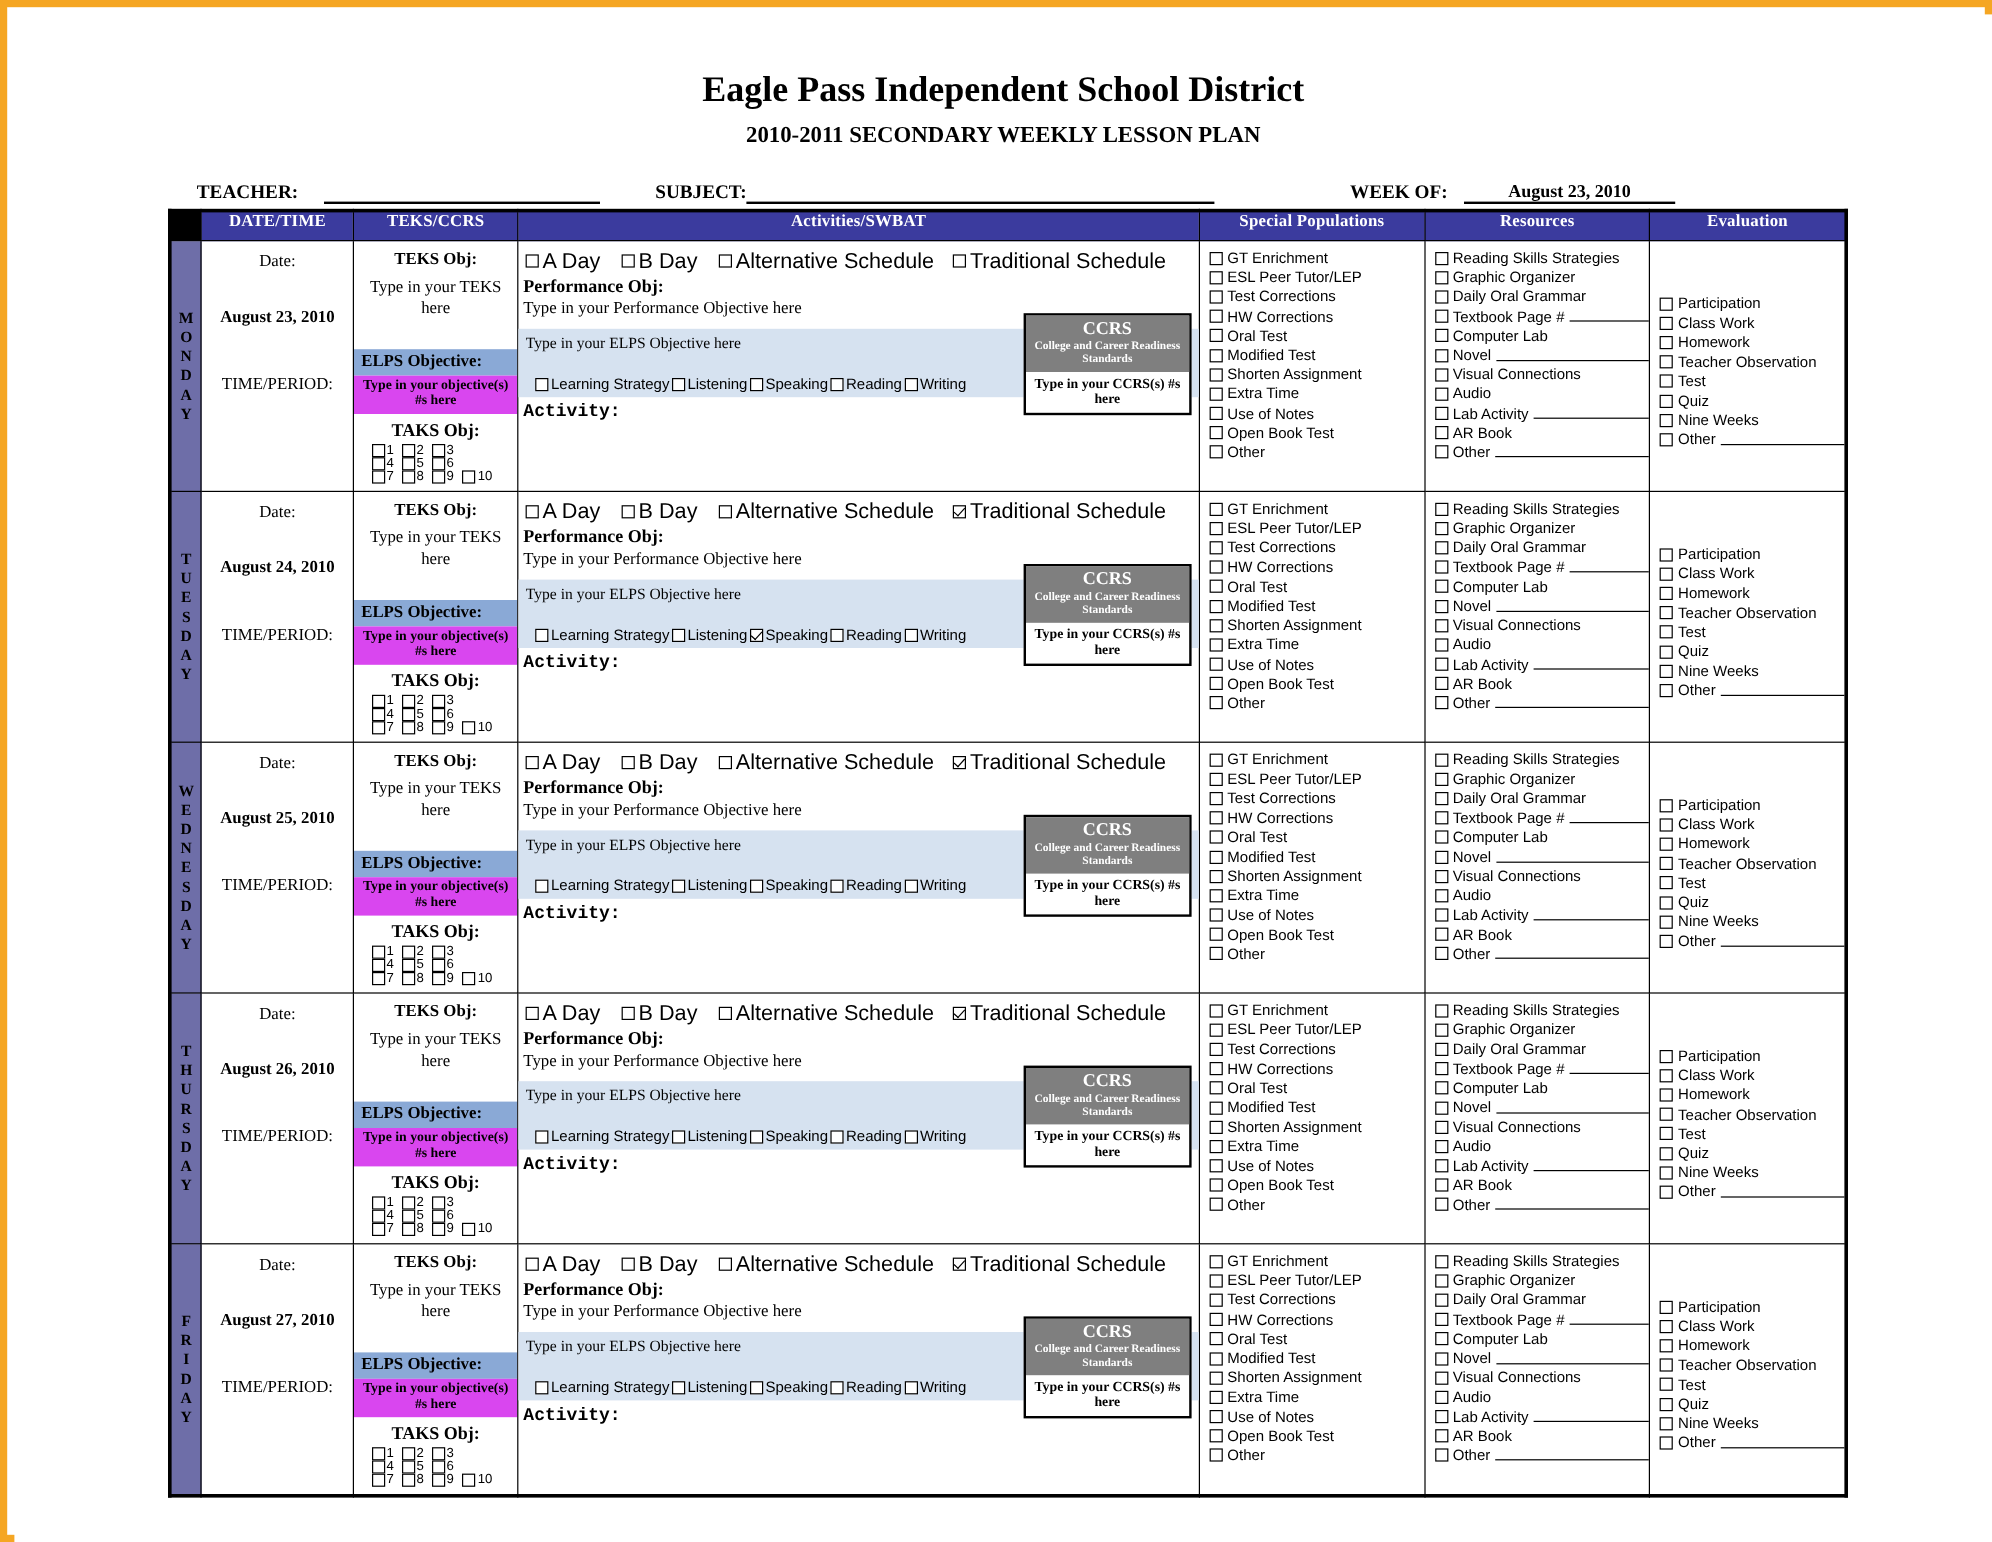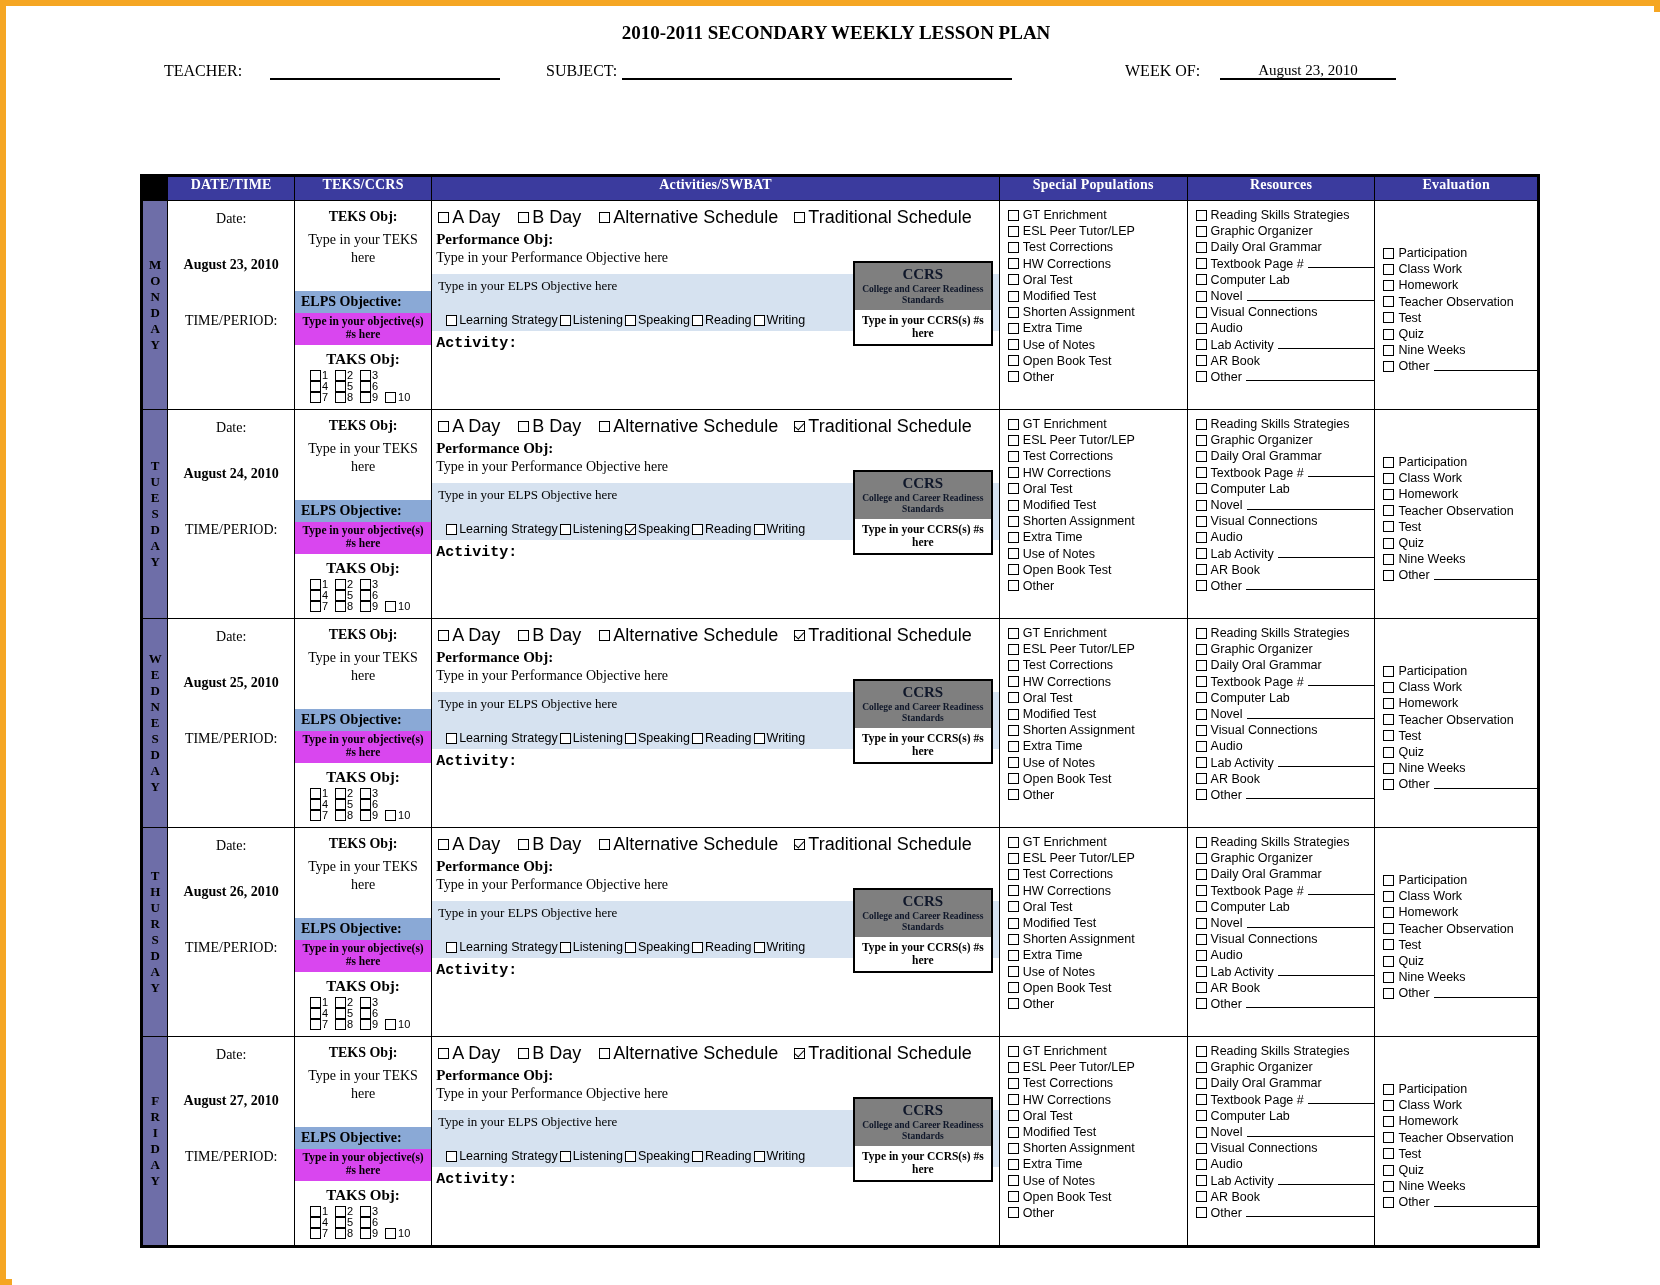--- a/index.html
+++ b/index.html
@@ -32,24 +32,25 @@
   }
   .doc-subtitle {
     text-align:center;
     font-family:"Liberation Serif", serif;
     font-weight:bold;
     font-size:19px;
     margin-top:10px;
   }
   .meta-row {
     position:relative;
-    margin-top:16px;
+    margin-top:26px;
     height:26px;
     font-size:16px;
     font-family:"Liberation Serif", serif;
+    font-weight:bold;
   }
   .meta-label { position:absolute; white-space:nowrap; }
   .meta-line {
     position:absolute;
     border-bottom:2px solid #000;
     height:20px;
   }
   .meta-value {
     position:absolute;
     text-align:center;
@@ -176,21 +177,21 @@
   
   .ccrs-box {
     position:absolute;
     right:6px; bottom:6px;
     width:140px;
     border:2.5px solid #000;
     background:#fff;
   }
   .ccrs-head {
     background:#7F7F7F;
-    color:#0f172a;
+    color:#ffffff;
     text-align:center;
     font-family:"Liberation Serif", serif;
     padding:3px 2px 4px 2px;
   }
   .ccrs-title { font-weight:bold; font-size:15px; }
   .ccrs-sub { font-weight:bold; font-size:9.5px; line-height:11px; margin-top:1px; }
   .ccrs-body {
     text-align:center;
     font-family:"Liberation Serif", serif;
     font-weight:bold;
@@ -210,20 +211,21 @@
 
   
   tr.dayrow { height:199px; }
 </style>
 </head>
 <body>
 
 <div class="page-frame">
   <div class="sheet">
 
+    <div class="doc-title">Eagle Pass Independent School District</div>
     <div class="doc-subtitle">2010-2011 SECONDARY WEEKLY LESSON PLAN</div>
 
     <div class="meta-row">
       <span class="meta-label" style="left:152px; top:2px;">TEACHER:</span>
       <span class="meta-line" style="left:258px; top:0px; width:230px;"></span>
       <span class="meta-value" style="left:258px; top:2px; width:230px;"></span>
 
       <span class="meta-label" style="left:534px; top:2px;">SUBJECT:</span>
       <span class="meta-line" style="left:610px; top:0px; width:390px;"></span>
       <span class="meta-value" style="left:610px; top:2px; width:390px;"></span>

